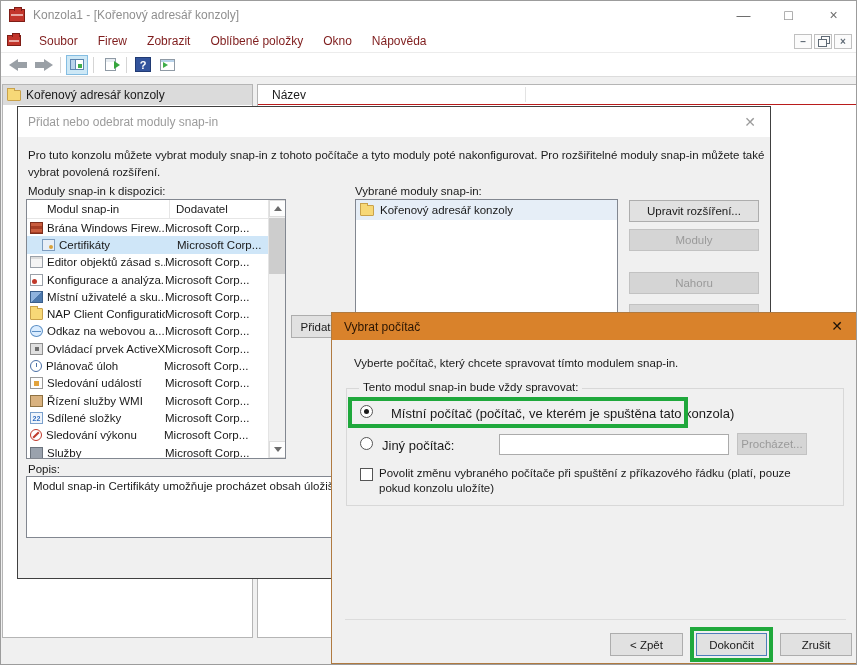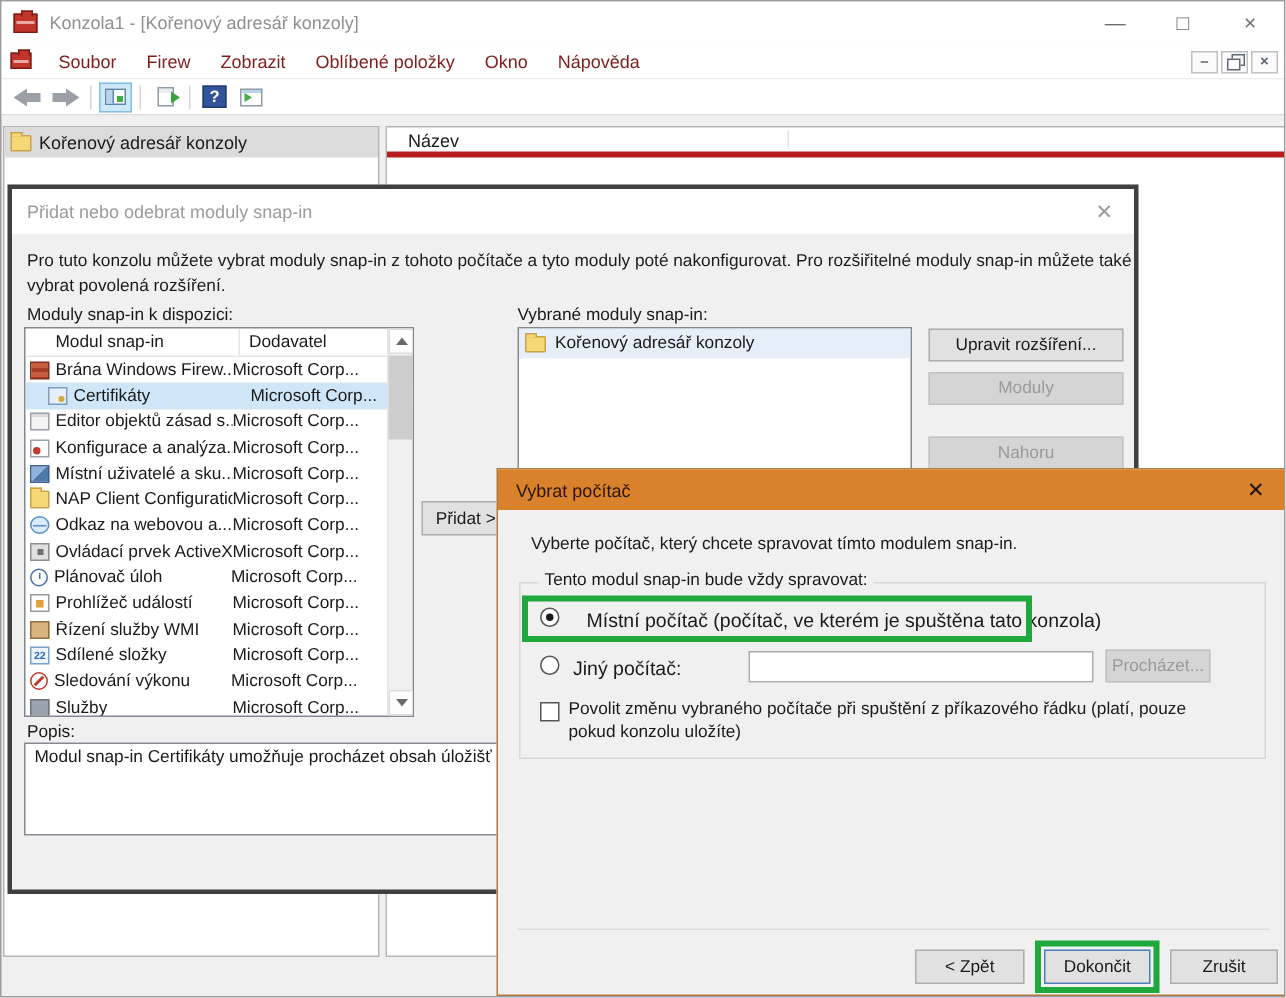--- a/index.html
+++ b/index.html
@@ -57,29 +57,29 @@
   .ic-newwin { position:relative; width:15px; height:12px; background:#fff; border:1px solid #8f9aa5;
     box-shadow:inset 0 2px 0 #b9d3ea; }
   .ic-newwin::after { content:''; position:absolute; left:2px; bottom:2px;
     border-top:3px solid transparent; border-bottom:3px solid transparent; border-left:5px solid #3fae49; }
   
   .pane { position:absolute; top:83px; height:554px; background:#fff; border:1px solid #b5b5b5; }
   .pane-left { left:1px; width:251px; }
   .pane-right { left:256px; width:600px; }
   .tree-item { height:20px; background:#dbdbdb; display:flex; align-items:center; padding-left:4px; }
   .tree-item .label { margin-left:5px; }
-  .results-header { position:relative; height:20px; border-bottom:4px solid #b91c1c;
-    display:flex; align-items:flex-end; padding-left:14px; }
+  .results-header { position:relative; height:20px; border-bottom:1px solid #b91c1c;
+    display:flex; align-items:center; padding-left:14px; }
   .results-colline { position:absolute; left:267px; top:2px; bottom:2px; width:1px; background:#e3e3e3; }
   .icon-folder { position:relative; width:14px; height:11px; background:#f7d877; border:1px solid #c9a24b; border-radius:1px; flex:0 0 auto; }
   .icon-folder::before { content:''; position:absolute; top:-3px; left:-1px; width:6px; height:2px;
     background:#f7d877; border:1px solid #c9a24b; border-bottom:none; }
   
-  .dlg1 { position:absolute; left:4px; top:105px; width:754px; height:473px;
-    background:#f0f0f0; border:3px solid #404040;margin-top:17px; }
+  .dlg1 { position:absolute; left:16px; top:105px; width:754px; height:473px;
+    background:#f0f0f0; border:1px solid #404040; }
   .dlg1-titlebar { height:30px; background:#fff; display:flex; align-items:center; padding-left:10px;
     color:#9b9b9b; }
   .dlg-close { position:absolute; top:8px; right:14px; font-size:14px; color:#9b9b9b; line-height:1; }
   .dlg1 .desc { position:absolute; left:10px; top:40px; width:742px; font-size:11.5px; line-height:1.45; color:#1b1b1b; }
   .dlg1 .col-label { position:absolute; top:78px; font-size:11.5px; }
   .listbox { position:absolute; background:#fff; border:1px solid #828790; overflow:hidden; }
   .avail { left:8px; top:92px; width:260px; height:260px; }
   .avail-header { display:flex; height:19px; align-items:center; border-bottom:1px solid #e6e6e6;
     font-size:11.5px; }
   .avail-header .h-name { margin-left:20px; width:122px; }
@@ -296,21 +296,21 @@
           </div>
 
           <div class="snap-row">
             <span class="icon icon-clock"></span>
             <span class="name">Plánovač úloh</span>
             <span class="vendor">Microsoft Corp...</span>
           </div>
 
           <div class="snap-row">
             <span class="icon icon-event"></span>
-            <span class="name">Prohlížeč událostí</span>
+            <span class="name">Sledování událostí</span>
             <span class="vendor">Microsoft Corp...</span>
           </div>
 
           <div class="snap-row">
             <span class="icon icon-wmi"></span>
             <span class="name">Řízení služby WMI</span>
             <span class="vendor">Microsoft Corp...</span>
           </div>
 
           <div class="snap-row">

